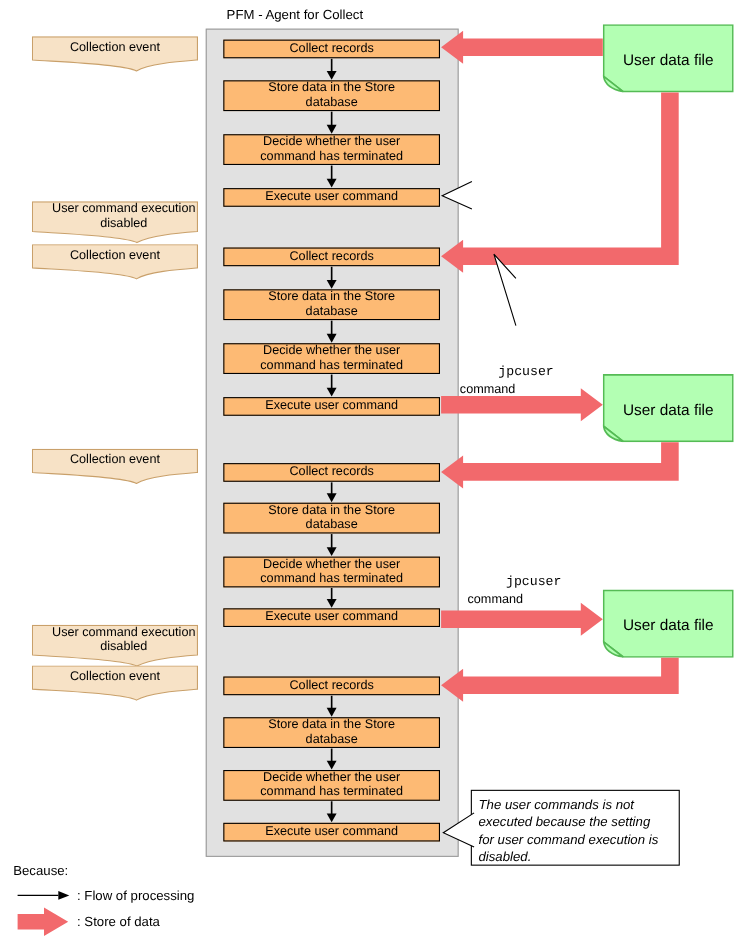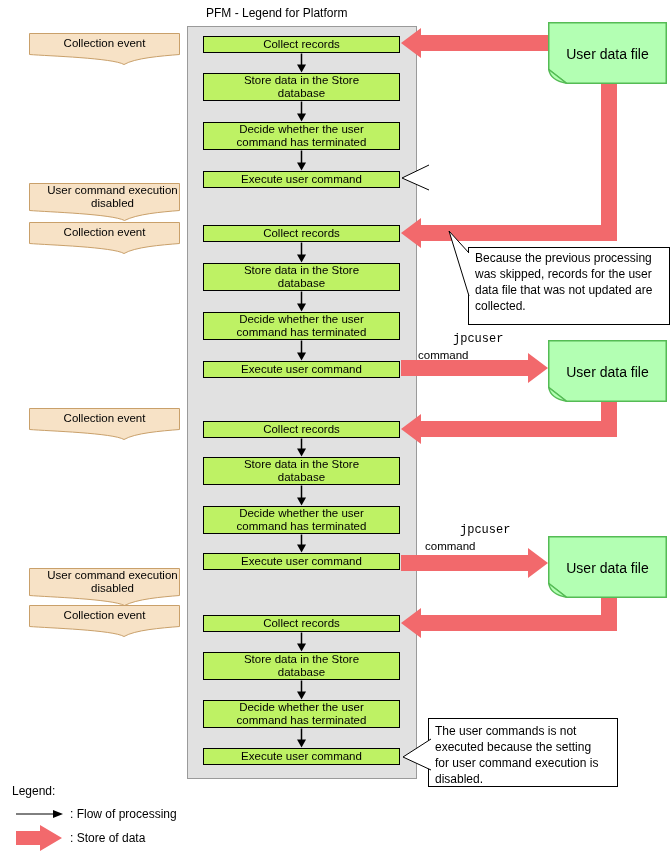--- a/index.html
+++ b/index.html
@@ -1,46 +1,46 @@
 <!DOCTYPE html>
 <html><head>
 <meta charset="utf-8">
 <style>
   html,body{margin:0;padding:0;background:#ffffff;}
   .stage{position:relative;width:671px;height:863px;background:#ffffff;
          font-family:"Liberation Sans",sans-serif;color:#000;overflow:hidden;}
   .abs{position:absolute;}
   .page-title{font-size:12px;}
   .agent-container{background:#E1E1E1;border:1px solid #9a9a9a;}
-  .step{background:#bef264;border:1px solid #000;box-sizing:border-box;
+  .step{background:#fdba74;border:1px solid #000;box-sizing:border-box;
         display:flex;align-items:center;justify-content:center;text-align:center;
         font-size:11.5px;line-height:13px;padding:0 26px;}
   .banner{}
   .banner svg{position:absolute;left:0;top:0;}
   .banner .lbl{position:relative;display:block;text-align:center;
                font-size:11.5px;line-height:13px;padding-top:4px;}
   .banner.two .lbl{padding-top:1px;padding-left:16px;}
   .note svg{position:absolute;left:0;top:0;}
   .note .lbl{position:absolute;left:0;right:0;top:24px;text-align:center;font-size:14px;}
   .callout{background:#fff;border:1px solid #000;box-sizing:border-box;
            font-size:12px;line-height:16px;}
   .callout.c1{padding:2px 24px 2px 6px;}
   .callout.c2{padding:2px 8px 2px 6px;}
-  .callout.c3{padding:4px 12px 2px 6px;line-height:16px;}
+  .callout.c3{padding:4px 12px 2px 6px;line-height:16px;font-style:italic;}
   .cmd{font-size:11.5px;line-height:16px;}
   .cmd .code{font-family:"Liberation Mono","DejaVu Sans Mono",monospace;font-size:12px;padding-left:35px;}
   .legend-text{font-size:12px;}
   .overlay{position:absolute;left:0;top:0;pointer-events:none;}
 </style>
 </head>
 <body>
 
 <div class="stage">
 
-  <div class="abs page-title" style="left:206px;top:6px;">PFM - Legend for Platform</div>
+  <div class="abs page-title" style="left:206px;top:6px;">PFM - Agent for Collect</div>
 
   <div class="abs agent-container" style="left:187px;top:26px;width:228px;height:751px;"></div>
 
   <div class="abs step" style="left:203px;top:36px;width:197px;height:17px;">Collect records</div>
   <div class="abs step" style="left:203px;top:73px;width:197px;height:28px;">Store data in the Store database</div>
   <div class="abs step" style="left:203px;top:122px;width:197px;height:28px;">Decide whether the user command has terminated</div>
   <div class="abs step" style="left:203px;top:171px;width:197px;height:17px;">Execute user command</div>
 
   <div class="abs step" style="left:203px;top:225px;width:197px;height:17px;">Collect records</div>
   <div class="abs step" style="left:203px;top:263px;width:197px;height:28px;">Store data in the Store database</div>
@@ -125,24 +125,23 @@
 
   <div class="abs cmd" style="left:418px;top:330px;">
     <span class="code">jpcuser</span><br>
     <span>command</span>
   </div>
   <div class="abs cmd" style="left:425px;top:521px;">
     <span class="code">jpcuser</span><br>
     <span>command</span>
   </div>
 
-  <div class="abs callout c2" style="left:468px;top:247px;width:202px;height:78px;">Because the previous processing was skipped, records for the user data file that was not updated are collected.</div>
   <div class="abs callout c3" style="left:428px;top:718px;width:190px;height:69px;">The user commands is not executed because the setting for user command execution is disabled.</div>
 
-  <div class="abs legend-text" style="left:12px;top:784px;">Legend:</div>
+  <div class="abs legend-text" style="left:12px;top:784px;">Because:</div>
   <div class="abs legend-text" style="left:70px;top:807px;">: Flow of processing</div>
   <div class="abs legend-text" style="left:70px;top:831px;">: Store of data</div>
 
   <svg class="overlay" width="671" height="863" viewBox="0 0 671 863">
 
     <polygon points="401,43 421,28 421,35 548,35 548,51 421,51 421,58" fill="#F2696C"></polygon>
     <polygon points="401,233 421,218 421,225 601,225 601,84 617,84 617,241 421,241 421,248" fill="#F2696C"></polygon>
     <polygon points="401,360 528,360 528,353 548,368 528,383 528,376 401,376" fill="#F2696C"></polygon>
     <polygon points="401,429 421,414 421,421 601,421 601,402 617,402 617,437 421,437 421,444" fill="#F2696C"></polygon>
     <polygon points="401,555 528,555 528,548 548,563 528,578 528,571 401,571" fill="#F2696C"></polygon>

